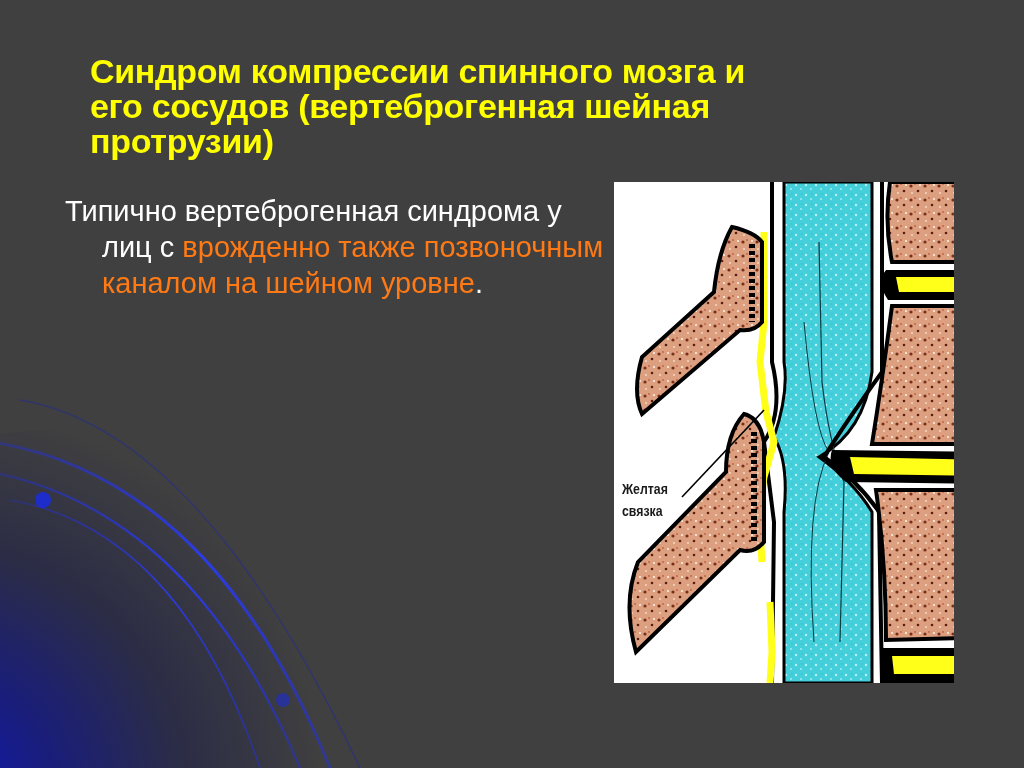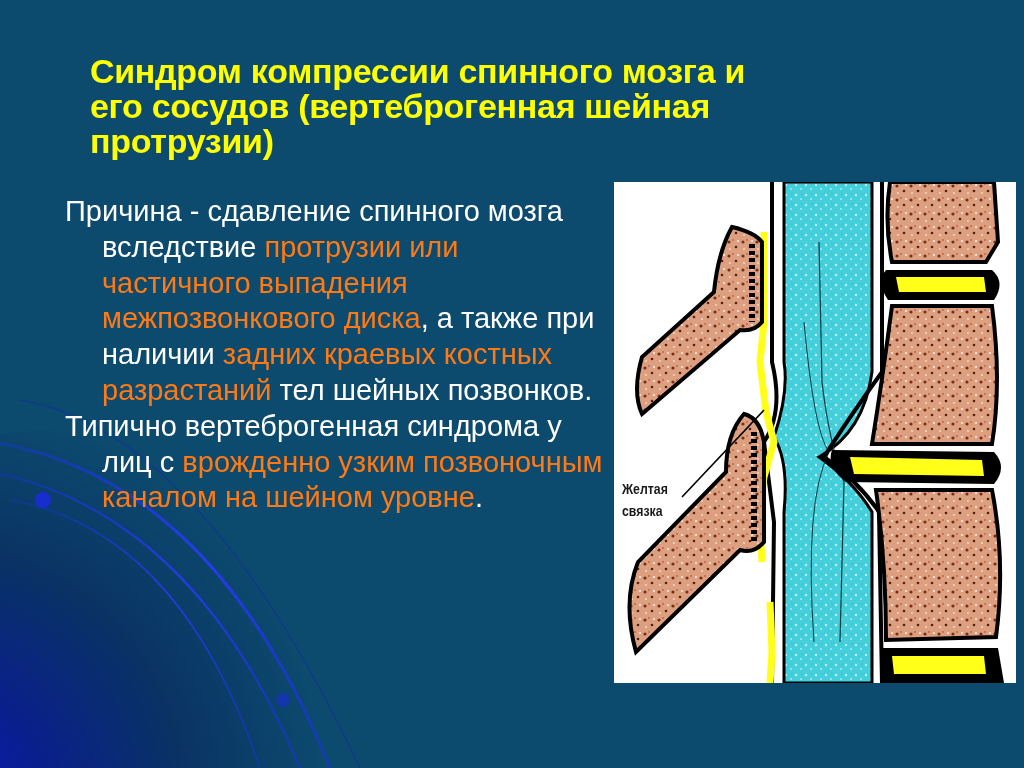--- a/index.html
+++ b/index.html
@@ -7,21 +7,21 @@
       padding: 0;
       width: 1024px;
       height: 768px;
       overflow: hidden;
       background: #000;
     }
     .slide {
       position: relative;
       width: 1024px;
       height: 768px;
-      background: #0c4a6e;
+      background: #404040;
       overflow: hidden;
       text-decoration: underline;
     }
     .bg-glow {
       position: absolute;
       left: -260px;
       top: 430px;
       width: 620px;
       height: 620px;
       border-radius: 50%;
@@ -64,21 +64,21 @@
       padding-left: 37px;
       text-indent: -37px;
     }
     .hl {
       color: #ff7a14;
     }
     .figure {
       position: absolute;
       left: 614px;
       top: 182px;
-      width: 402px;
+      width: 340px;
       height: 501px;
       background: #ffffff;
       overflow: hidden;
     }
     .figure svg {
       display: block;
     }
     .fig-label {
       position: absolute;
       left: 8px;
@@ -115,22 +115,21 @@
     <circle cx="283" cy="700" r="7" fill="#1a2ae0" opacity="0.55"></circle>
   </svg>
 
   <h1 class="title">
     <span>Синдром компрессии спинного мозга и</span><br>
     <span>его сосудов (вертеброгенная шейная</span><br>
     <span>протрузии)</span>
   </h1>
 
   <div class="body">
-    <p class="para"><span>Причина - сдавление спинного мозга вследствие </span><span class="hl">протрузии или частичного выпадения межпозвонкового диска</span><span>, а также при наличии </span><span class="hl">задних краевых костных разрастаний</span><span> тел шейных позвонков.</span></p>
-    <p class="para"><span>Типично вертеброгенная синдрома у лиц с </span><span class="hl">врожденно узким позвоночным каналом на шейном уровне</span><span>.</span></p>
+    <p class="para"><span>Типично вертеброгенная синдрома у лиц с </span><span class="hl">врожденно также позвоночным каналом на шейном уровне</span><span>.</span></p>
   </div>
 
   <div class="figure">
     <svg width="390" height="501" viewBox="0 0 390 501">
       <defs>
         <pattern id="bonepat" width="14" height="14" patternUnits="userSpaceOnUse">
           <rect width="14" height="14" fill="#dca080"></rect>
           <circle cx="3" cy="4" r="1.6" fill="#7a2e18"></circle>
           <circle cx="10" cy="9" r="1.3" fill="#5a1e10"></circle>
           <circle cx="7" cy="2" r="0.9" fill="#c06040"></circle>

